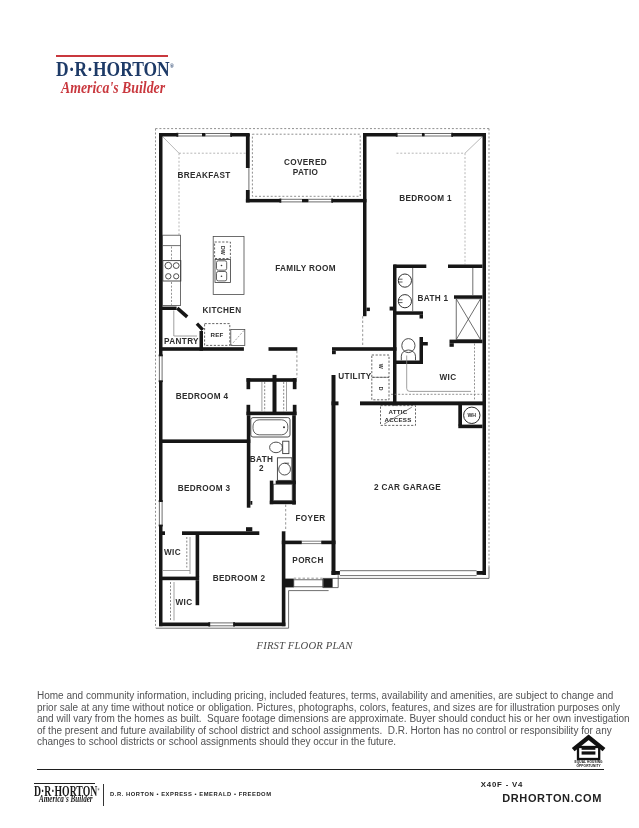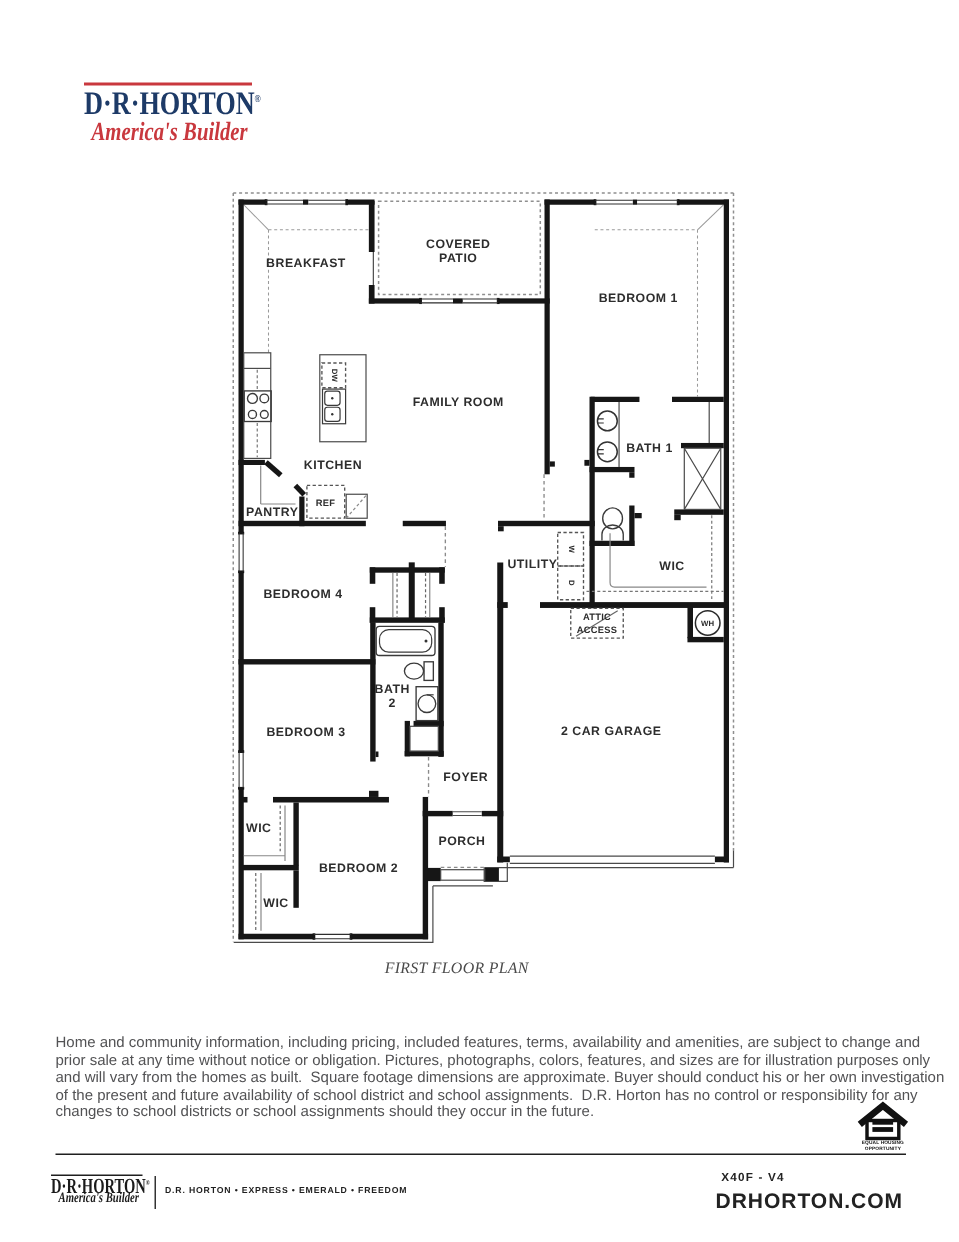--- a/index.html
+++ b/index.html
@@ -432,21 +432,21 @@
   <div class="abs" style="left:0;top:-0.5px;line-height:14.3px;font-family:'Liberation Serif',serif;font-weight:bold;color:#1a1a1a;font-size:14.3px;transform:scaleX(0.68);transform-origin:left;white-space:nowrap;">D·R·HORTON<span style="font-size:5px;vertical-align:5px;">®</span></div>
   <div class="abs" style="left:5.5px;top:12.1px;line-height:9.5px;font-family:'Liberation Serif',serif;font-style:italic;font-weight:bold;color:#1a1a1a;font-size:9.5px;transform:scaleX(0.75);transform-origin:left;white-space:nowrap;">America's Builder</div>
 </div>
 
 <div class="abs" style="left:102.5px;top:783.5px;width:1px;height:22px;background:#333;"></div>
 
 <div class="abs" style="left:110px;top:791px;font-size:5.8px;font-weight:bold;color:#1f1f1f;letter-spacing:0.55px;white-space:nowrap;">D.R. HORTON • EXPRESS • EMERALD • FREEDOM</div>
 
 <div class="abs" style="left:402px;top:779.5px;width:200px;text-align:center;font-size:7.8px;font-weight:bold;color:#222;letter-spacing:0.8px;">X40F - V4</div>
 
-<div class="abs" style="left:402px;top:791.5px;width:200px;text-align:right;font-size:14px;font-weight:bold;color:#222;letter-spacing:0.65px;">DRHORTON.COM</div>
+<div class="abs" style="left:402px;top:791.5px;width:200px;text-align:right;font-size:11px;font-weight:bold;color:#222;letter-spacing:0.65px;">DRHORTON.COM</div>
 
 <svg class="abs" style="left:570px;top:733px;" width="40" height="40" viewBox="0 0 40 40">
 
   <rect x="8" y="14" width="21.2" height="12" fill="none" stroke="#111" stroke-width="2.3"></rect>
 
   <path d="M3.2 16.6 L18.6 4.2 L34 16.6" fill="none" stroke="#111" stroke-width="4.4"></path>
 
   <rect x="11.6" y="13.6" width="13.8" height="3.2" fill="#111"></rect>
   <rect x="11.6" y="18.4" width="13.8" height="3.2" fill="#111"></rect>
 

